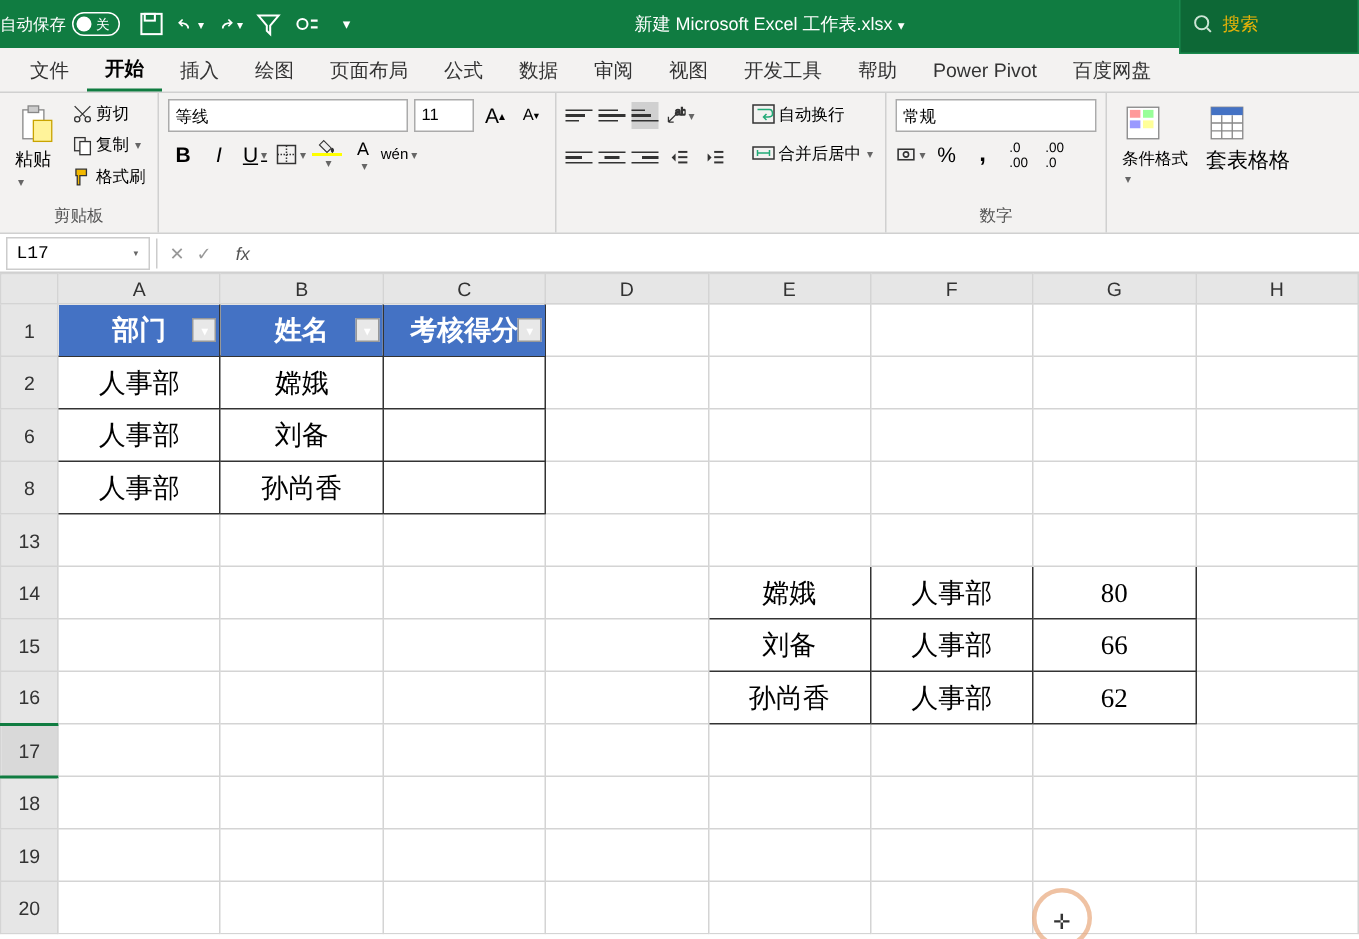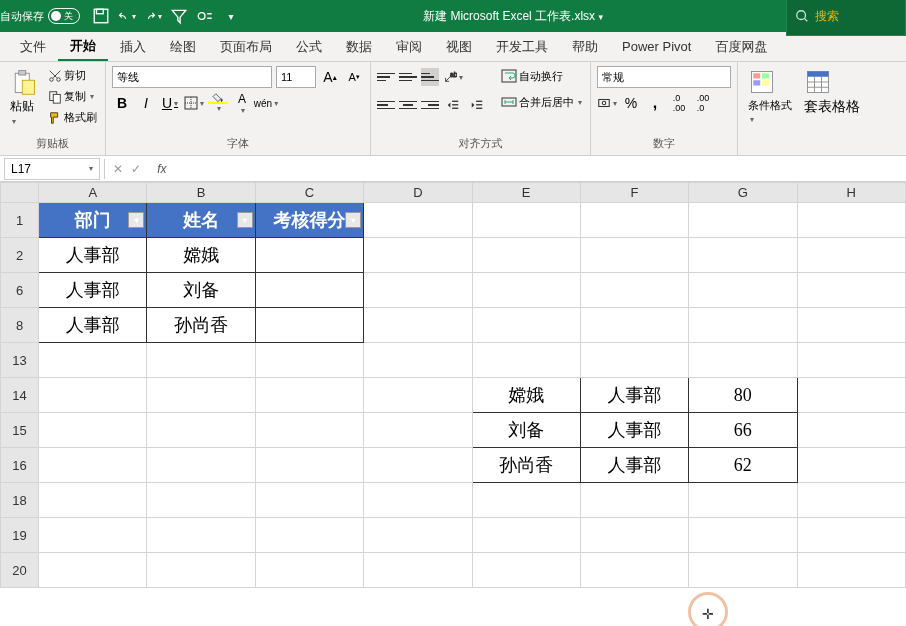--- a/index.html
+++ b/index.html
@@ -33,21 +33,21 @@
     .font-select { width: 160px; height: 22px; border: 1px solid #ababab; background: #fff; font-size: 11px; padding: 0 4px; }
     .size-select { width: 40px; height: 22px; border: 1px solid #ababab; background: #fff; font-size: 11px; padding: 0 4px; }
     .fmt-btn { width: 20px; height: 20px; display: flex; align-items: center; justify-content: center; cursor: pointer; font-size: 14px; }
     .dropdown-arrow { font-size: 8px; color: #666; margin-left: 2px; }
     .color-bar { width: 100%; height: 3px; background: #c00; }
     .align-btn { width: 18px; height: 18px; cursor: pointer; display: flex; flex-direction: column; justify-content: center; gap: 2px; }
     .align-line { height: 1.5px; background: #333; }
     
     
     .formula-bar { display: flex; height: 26px; border-bottom: 1px solid #d0d0d0; align-items: center; }
-    .name-box { width: 96px; border: 1px solid #ccc; margin: 2px 4px; height: 22px; display: flex; align-items: center; padding: 0 6px; justify-content: space-between; }
+    .name-box { width: 96px; border: 1px solid #ccc; margin: 2px 4px; height: 22px; display: flex; align-items: center; padding: 0 6px; justify-content: space-between; font-family: Liberation Mono, monospace; }
     .fx-btns { display: flex; gap: 8px; padding: 0 8px; color: #999; align-items: center; }
     .fx-label { font-style: italic; color: #555; margin: 0 8px; }
     
     
     .grid-container { overflow: auto; position: relative; }
     .grid { border-collapse: collapse; width: 100%; }
     .grid th, .grid td { border: 1px solid #d4d4d4; height: 20px; text-align: center; }
     .col-header, .row-header { background: #e6e6e6; font-weight: normal; color: #333; font-size: 13px; }
     .corner { background: #e6e6e6; width: 38px; }
     .col-header { width: 108px; }
@@ -203,21 +203,20 @@
           <span class="dropdown-arrow">▾</span>
         </div>
         <div class="fmt-btn" style="flex-direction:column">
           <span style="font-size:12px">A</span>
           <div class="color-bar"></div>
           <span class="dropdown-arrow">▾</span>
         </div>
         <div class="fmt-btn" style="font-size:10px">wén<span class="dropdown-arrow">▾</span></div>
       </div>
     </div>
-    <div class="group-label">字体</div>
   </div>
 
   <div class="group">
     <div style="display:flex;gap:12px">
       <div style="display:flex;flex-direction:column;gap:6px">
         <div class="small-row">
           <div class="align-btn">
               <div class="align-line"></div>
               <div class="align-line" style="width:70%"></div>
               <div class="align-line" style="width:50%"></div>
@@ -285,21 +284,20 @@
         <div class="small-btn">
           <svg width="16" height="16" viewBox="0 0 16 16" fill="none" stroke="#333">
               <rect x="1" y="4" width="14" height="8"></rect>
               <path d="M4 8 L12 8 M4 6 L4 10 M12 6 L12 10" stroke="#2a7"></path>
             </svg>
           <span>合并后居中</span>
           <span class="dropdown-arrow">▾</span>
         </div>
       </div>
     </div>
-    <div class="group-label">对齐方式</div>
   </div>
 
   <div class="group">
     <div style="display:flex;flex-direction:column;gap:4px">
       <input class="font-select" style="width: 134px;" value="常规">
       <div class="small-row">
         <div class="fmt-btn">
           <svg width="14" height="14" viewBox="0 0 16 16" fill="none" stroke="#333" stroke-width="1.2">
               <rect x="2" y="4" width="12" height="8"></rect>
               <circle cx="8" cy="8" r="2"></circle>
@@ -450,20 +448,31 @@
       <td></td>
           <td></td>
           <td></td>
           <td></td>
       <td class="bordered">孙尚香</td>
       <td class="bordered">人事部</td>
       <td class="bordered">62</td>
       <td></td>
     </tr>
     <tr>
+      <th class="row-header row-selected">17</th>
+      <td></td>
+          <td></td>
+          <td></td>
+          <td></td>
+          <td></td>
+          <td></td>
+          <td></td>
+          <td></td>
+    </tr>
+    <tr>
       <th class="row-header">18</th>
       <td></td>
           <td></td>
           <td></td>
           <td></td>
           <td></td>
           <td></td>
           <td></td>
           <td></td>
     </tr>

